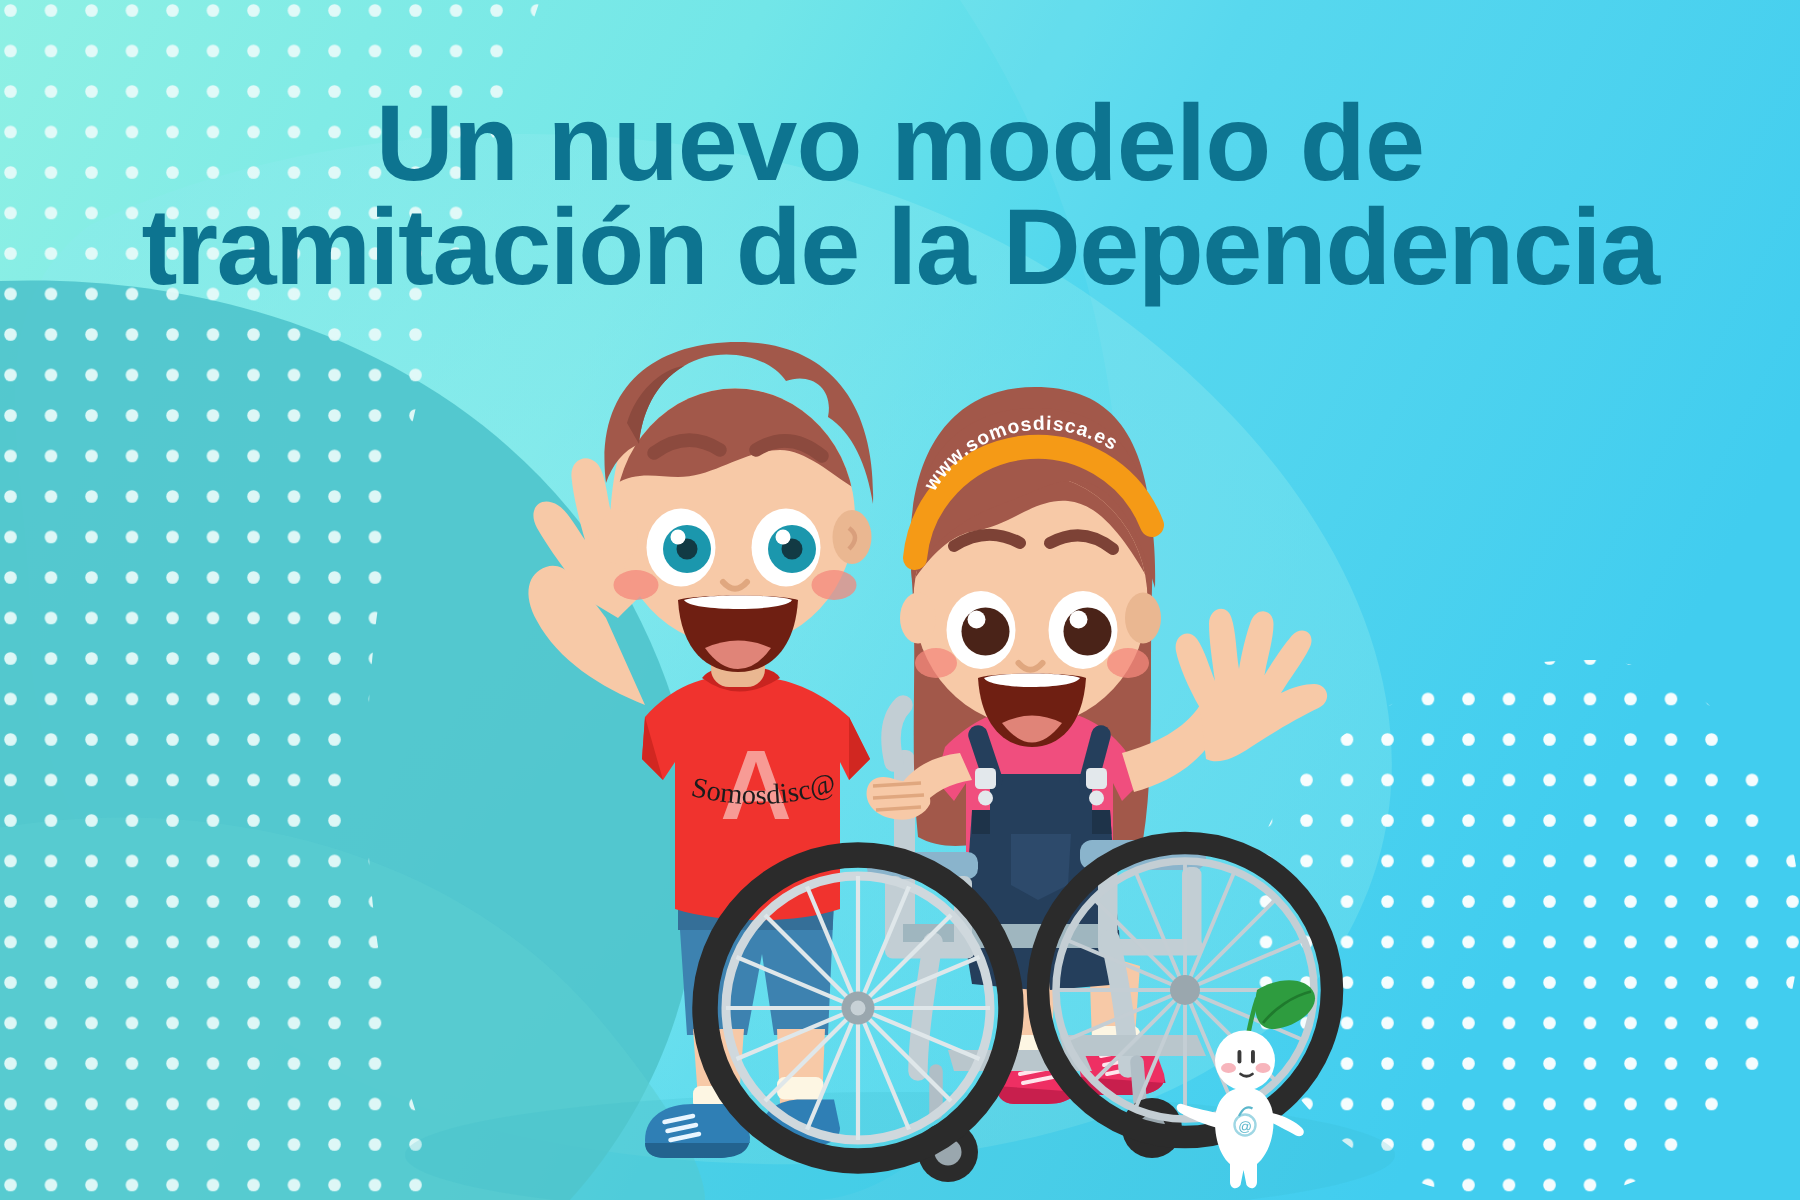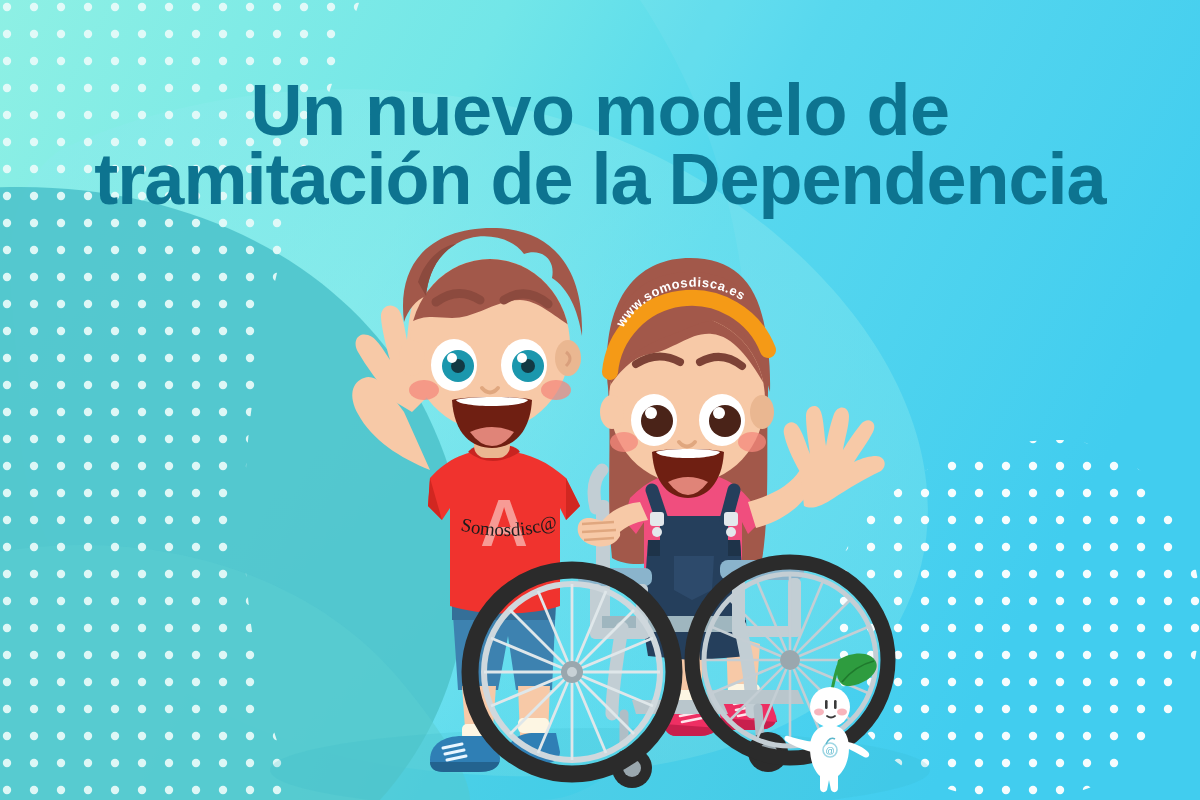--- a/index.html
+++ b/index.html
@@ -11,21 +11,21 @@
   #stage {
     position:relative;
     width:1200px; height:800px;
     overflow:hidden;
   }
   #bg { position:absolute; inset:0; width:1200px; height:800px; }
   #art { position:absolute; inset:0; width:1200px; height:800px; }
 
   #title-block{
     position:absolute;
-    left:0; top:76px;
+    left:0; top:62px;
     width:1200px;
     text-align:center;
     z-index:40;
     pointer-events:none;
   }
   .title-line{
     display:block;
     font-family:"Liberation Sans Narrow","Liberation Sans", sans-serif;
     font-weight:bold;
     font-size:72px;

